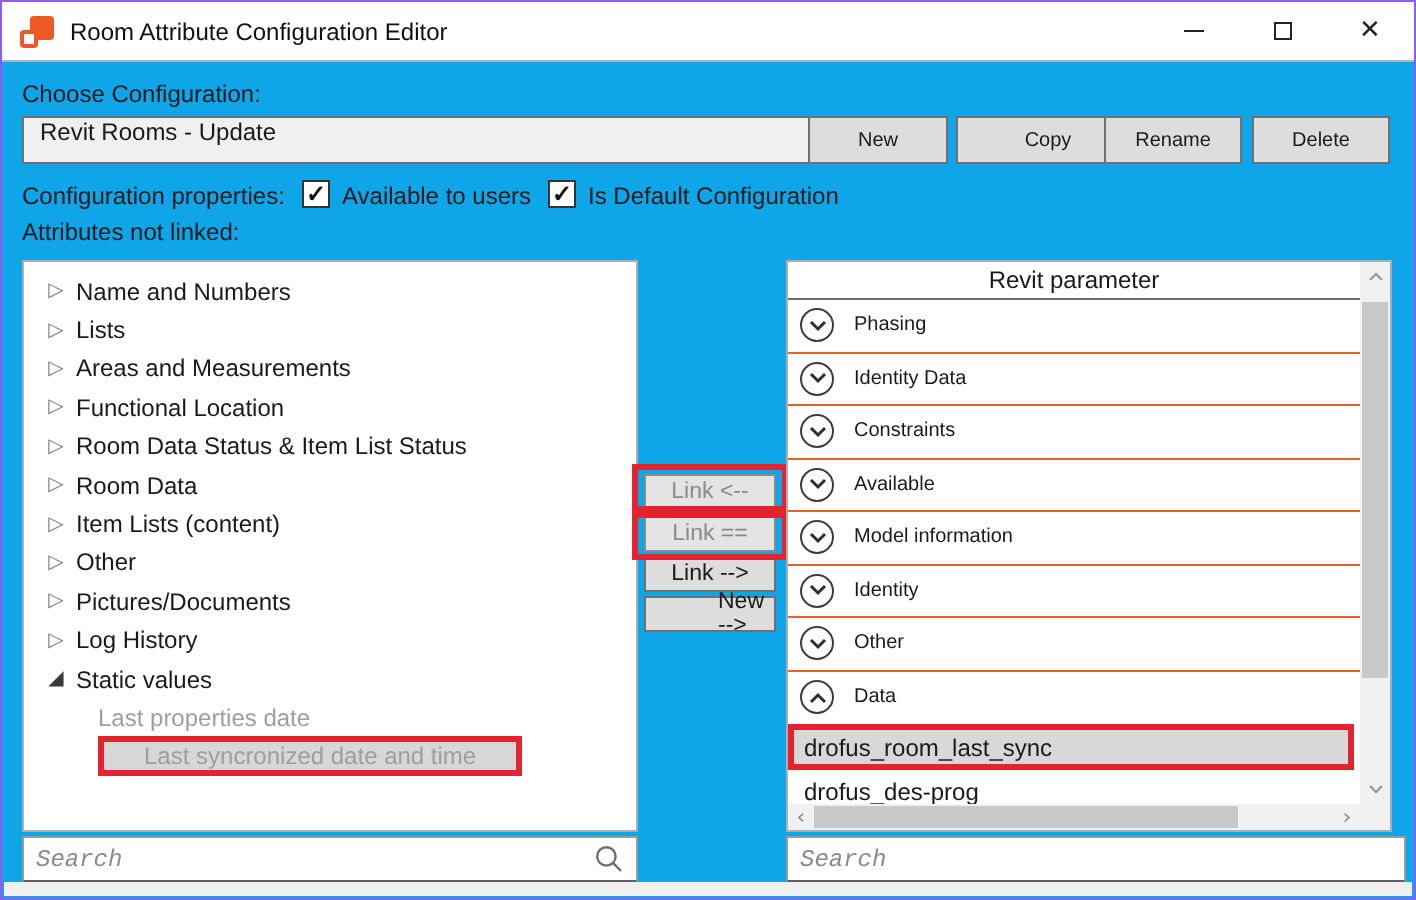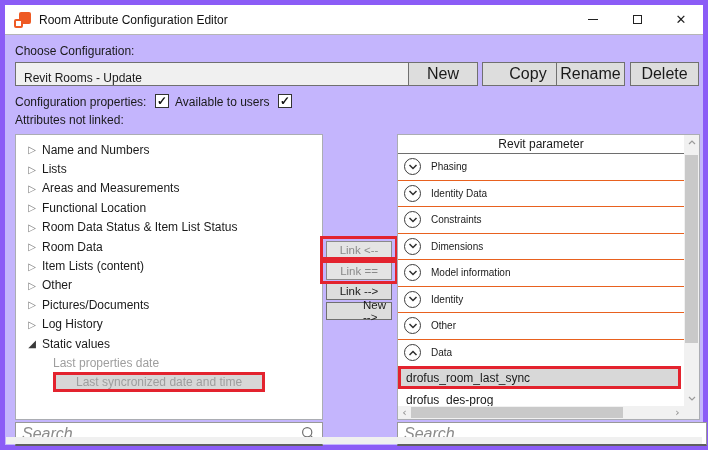--- a/index.html
+++ b/index.html
@@ -2,21 +2,21 @@
 <html><head>
 <meta charset="utf-8">
 <style>
   * { margin:0; padding:0; box-sizing:border-box; }
   html,body { width:708px; height:450px; }
   body {
     font-family:"Liberation Sans", sans-serif;
     font-size:12px; color:#1a1a1a; background:#fff;
     position:relative; overflow:hidden;
   }
-  .window { position:absolute; inset:0; border:5px solid #8b5cf6; background:#c4b5fd; }
+  .window { position:absolute; inset:0; border:1px solid #8b5cf6; background:#0ea5e9; }
 
   
   .titlebar { position:absolute; left:0; top:0; width:100%; height:30px;
     background:#fff; border-bottom:1px solid #b5b5b5; display:flex; align-items:center; }
   .app-icon { position:relative; width:17px; height:16px; margin:0 8px 0 9px; }
   .app-icon .back { position:absolute; right:0; top:0; width:12px; height:12px;
     background:#ee5a24; border-radius:2px; }
   .app-icon .front { position:absolute; left:0; bottom:0; width:9px; height:9px;
     background:#fff; border:2px solid #ee5a24; border-radius:2px; }
   .title-text { font-size:12px; color:#111; }
@@ -24,25 +24,25 @@
   .win-btn { width:44px; height:29px; display:flex; align-items:center; justify-content:center;
     color:#222; cursor:default; }
   .glyph-min { width:10px; height:1px; background:#222; display:block; }
   .glyph-max { width:9px; height:9px; border:1px solid #222; display:block; }
   .glyph-close { font-size:13px; font-family:"DejaVu Sans", sans-serif; line-height:1; }
 
   
   .lbl { position:absolute; white-space:nowrap; }
   #lbl-choose { left:10px; top:39px; }
   .combo { position:absolute; left:10px; top:57px; width:450px; height:24px;
-    background:#f0f0f0; border:1px solid #707070; display:flex; align-items:flex-end;
+    background:#f0f0f0; border:1px solid #707070; display:flex; align-items:flex-start;
     padding:0 8px;gap:32px; }
   .combo .chev { margin-left:auto; }
   .btn { position:absolute; height:24px; background:#ddd; border:1px solid #707070;
-    display:flex; align-items:center; justify-content:center; font-size:16px; }
+    display:flex; align-items:center; justify-content:center; font-size:10px; }
   #btn-new    { left:403px; top:57px; width:70px; }
   #btn-copy   { left:477px; top:57px; width:92px; }
   #btn-rename { left:551px; top:57px; width:69px; }
   #btn-delete { left:625px; top:57px; width:69px; }
 
   #lbl-props { left:10px; top:90px; }
   .cb { position:absolute; width:14px; height:14px; border:1px solid #333; background:#fff;
     display:flex; align-items:center; justify-content:center; top:89px; }
   .cb.checked::after { content:"✓"; font-size:12px; font-weight:bold; color:#111; line-height:1; }
   #cb1 { left:150px; } #cb2 { left:273px; }
@@ -101,22 +101,22 @@
   .hscroll .left { left:0; } .hscroll .right { right:0; }
   .hscroll .thumb { position:absolute; top:1px; height:11px; left:13px; width:212px; background:#c9c9c9; }
   .scroll-corner { position:absolute; right:0; bottom:0; width:15px; height:13px; background:#f1f1f1; }
 
   
   .search-box { position:absolute; top:417px; height:24px; background:#fff;
     border:1px solid #999; border-bottom:2px solid #5f5f5f; display:flex; align-items:center;
     padding:0 6px; }
   #search-left { left:10px; width:308px; }
   #search-right { left:392px; width:310px; }
-  .search-box input { border:none; outline:none; flex:1; font-family:Liberation Sans, sans-serif;
-    font-size:16px; background:transparent; color:#333; }
+  .search-box input { border:none; outline:none; flex:1; font-family:Liberation Mono, monospace;
+    font-size:12px; background:transparent; color:#333; }
   .search-box input::placeholder { font-style:italic; color:#8b8b8b; opacity:1; }
   .mag { flex:none; margin-left:4px; }
 
   .bottom-strip { position:absolute; left:1px; right:1px; bottom:1px; height:7px; background:#f0f0f0; }
 
   svg { display:block; }
 </style>
 </head>
 <body>
 
@@ -152,20 +152,21 @@
   </div>
   <div class="btn" id="btn-new">New</div>
   <div class="btn" id="btn-copy">Copy</div>
   <div class="btn" id="btn-rename">Rename</div>
   <div class="btn" id="btn-delete">Delete</div>
 
   <span class="lbl" id="lbl-props">Configuration properties:</span>
   <div class="cb checked" id="cb1"></div>
   <span class="lbl" id="lbl-cb1">Available to users</span>
   <div class="cb checked" id="cb2"></div>
+  <span class="lbl" id="lbl-cb2">Is Default Configuration</span>
 
   <span class="lbl" id="lbl-attrs">Attributes not linked:</span>
 
   <div class="tree-panel">
     <div class="tree-row">
       <span class="expander">▷</span>
       <span class="t-label">Name and Numbers</span>
     </div>
     <div class="tree-row">
       <span class="expander">▷</span>
@@ -249,21 +250,21 @@
             </svg>
         </span>
         <span class="s-label">Constraints</span>
       </div>
       <div class="rv-section">
         <span class="circle-chev">
           <svg width="10" height="6" viewBox="0 0 10 6">
               <path d="M1.5 1 L5 4.5 L8.5 1" stroke="#2e2e2e" fill="none" stroke-width="1.5"></path>
             </svg>
         </span>
-        <span class="s-label">Dimensions</span>
+        <span class="s-label">Available</span>
       </div>
       <div class="rv-section">
         <span class="circle-chev">
           <svg width="10" height="6" viewBox="0 0 10 6">
               <path d="M1.5 1 L5 4.5 L8.5 1" stroke="#2e2e2e" fill="none" stroke-width="1.5"></path>
             </svg>
         </span>
         <span class="s-label">Model information</span>
       </div>
       <div class="rv-section">

